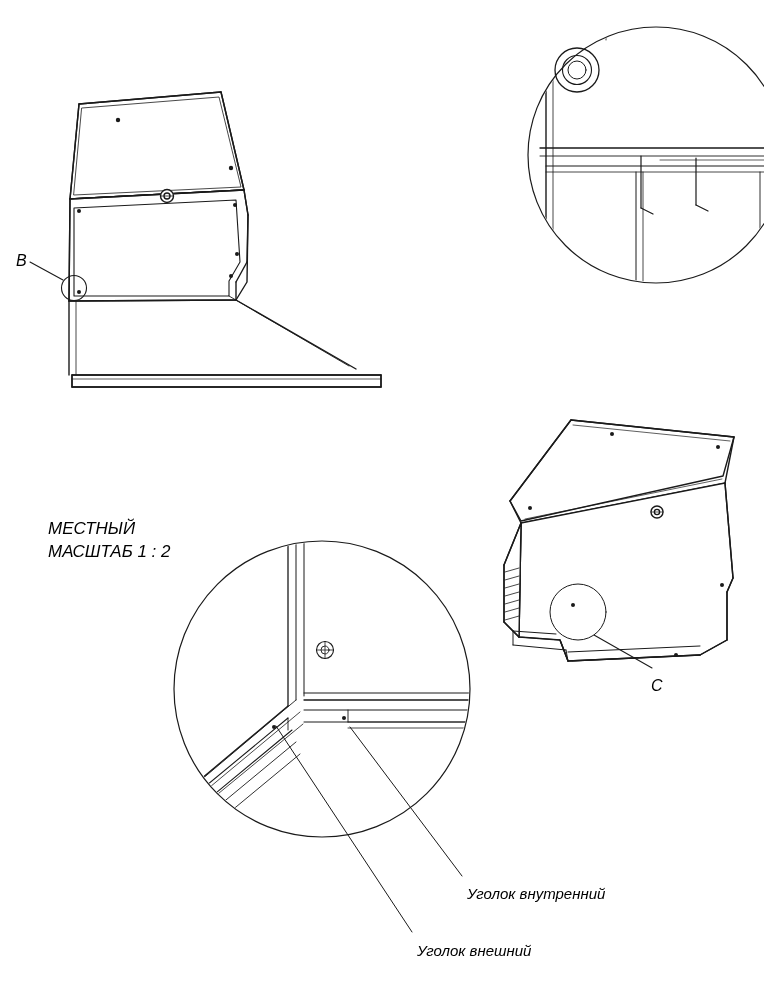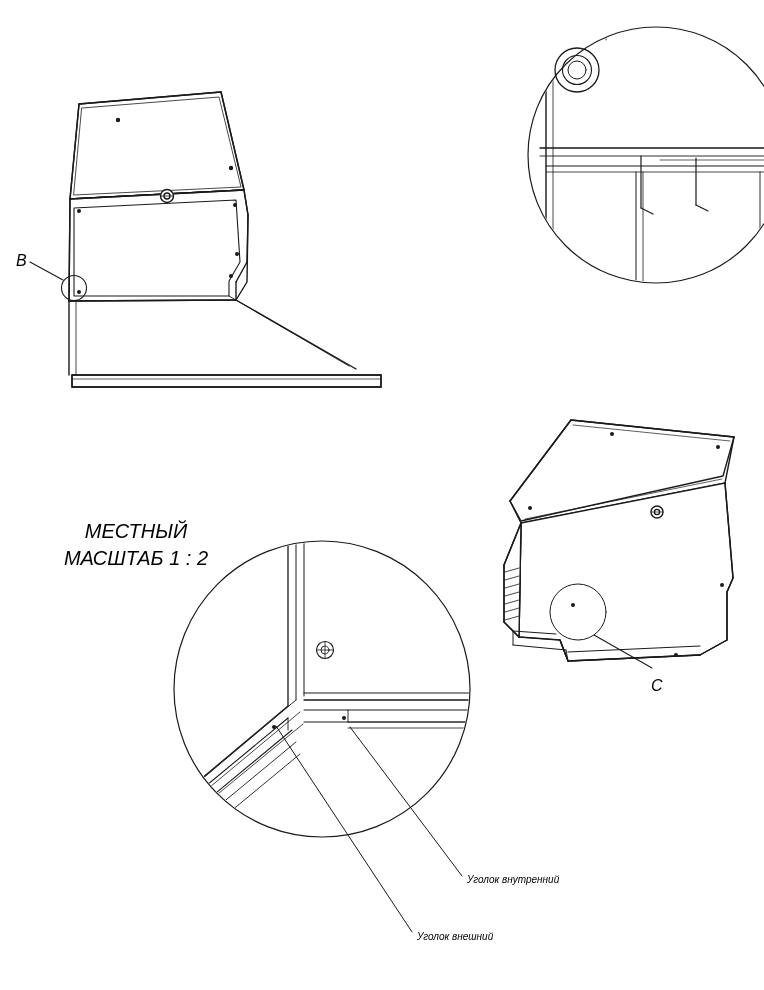--- a/index.html
+++ b/index.html
@@ -25,28 +25,28 @@
   .lbl {
     position: absolute;
     font-family: "Liberation Sans", sans-serif;
     font-style: italic;
     font-size: 15px;
     color: #000000;
     white-space: pre;
     line-height: 1.35;
   }
   .lbl-small {
-    font-size: 10px;
+    font-size: 15px;
+    margin-top: 11px;
   }
   .lbl-letter {
     font-size: 16px;
   }
   .lbl-scale {
-    font-size: 20px;
-    text-align: center;
+    font-size: 17px;
   }
 </style>
 </head>
 <body>
 
 <div id="sheet">
 
   <svg width="764" height="990" viewBox="0 0 764 990" fill="none" stroke="#1a1a1a" stroke-width="1.4" stroke-linejoin="round" stroke-linecap="round">
 
     <g>

